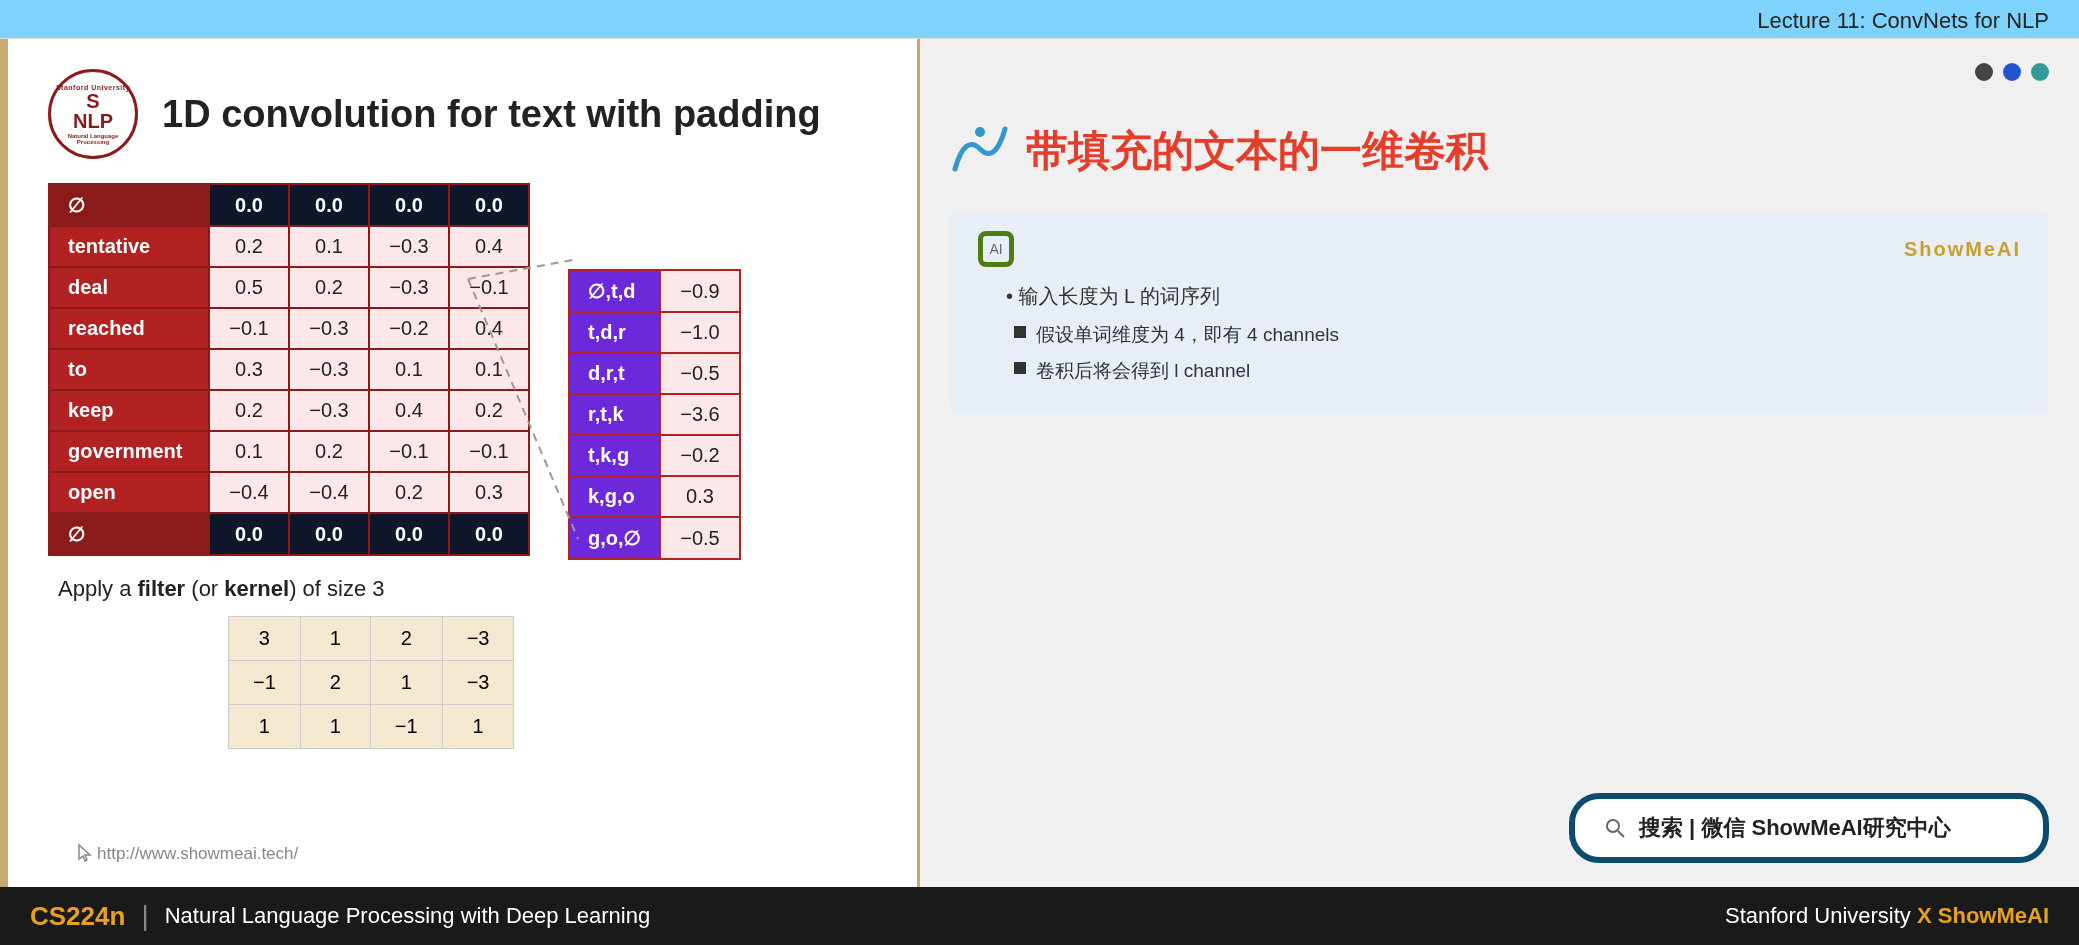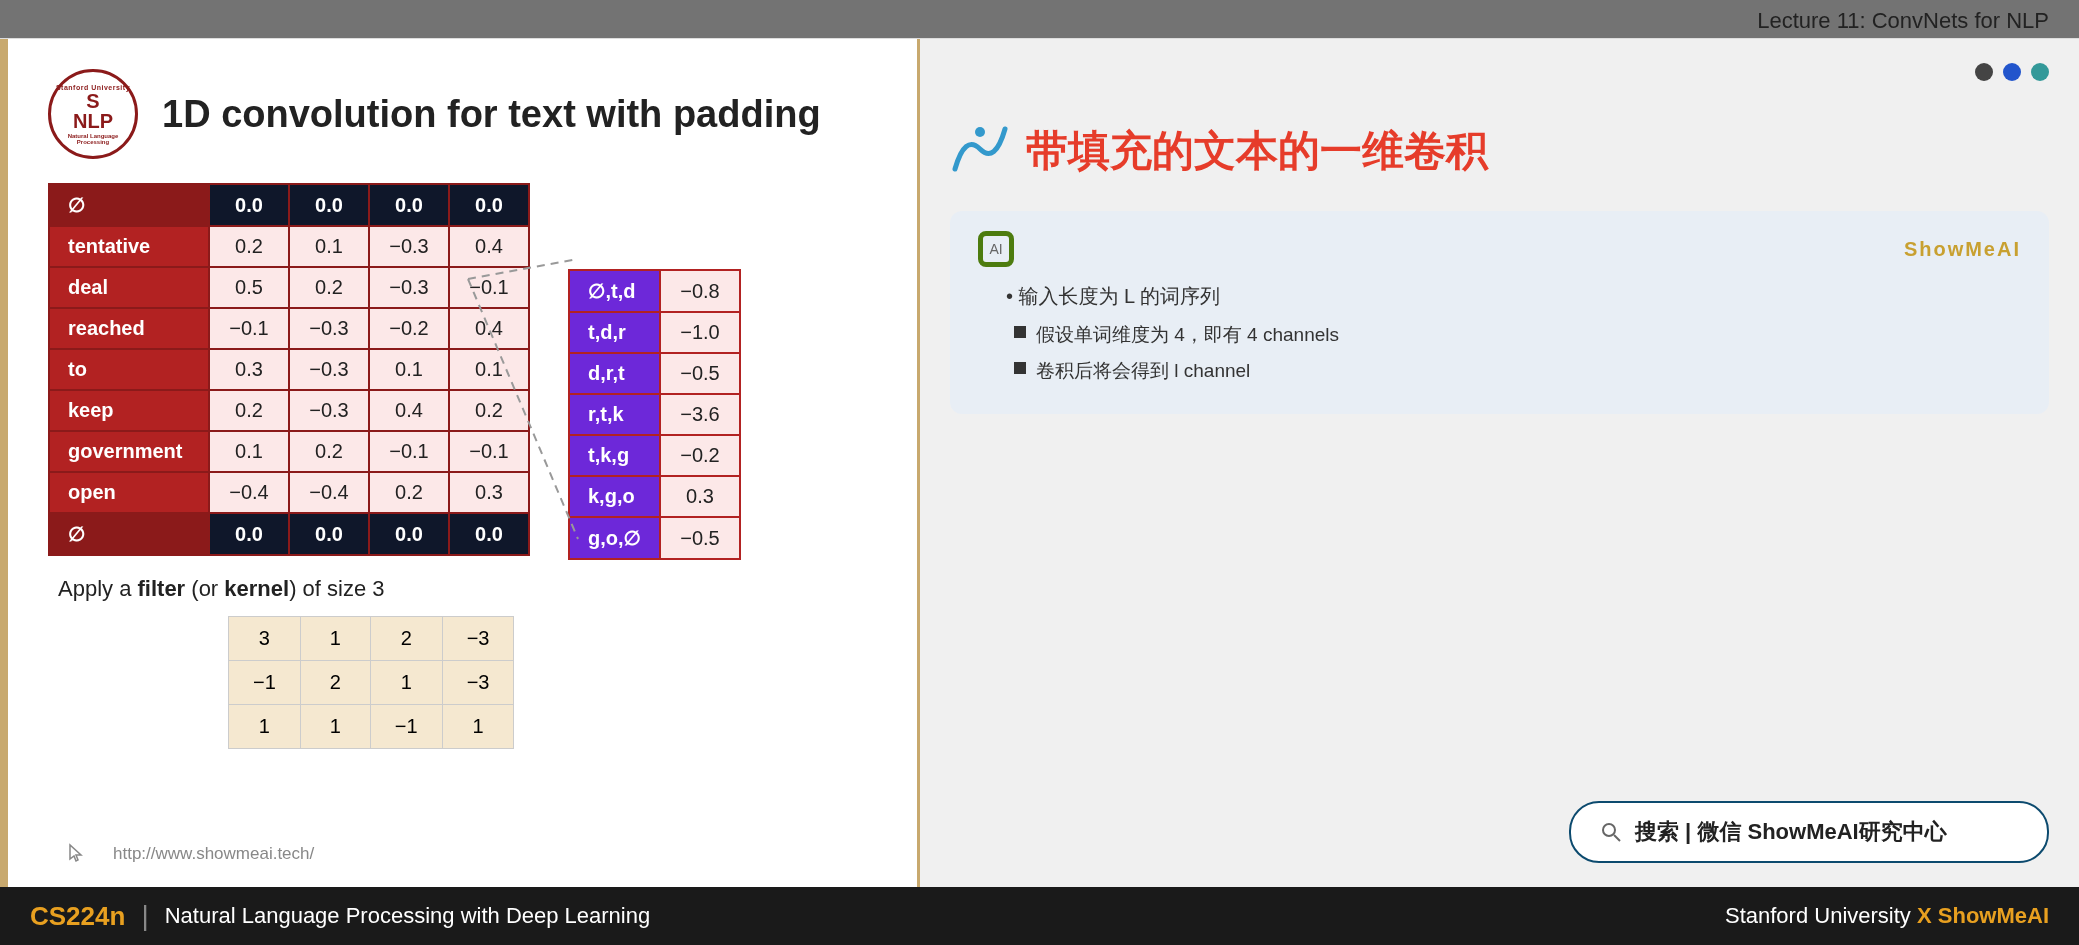--- a/index.html
+++ b/index.html
@@ -8,21 +8,21 @@
       height: 945px;
       font-family: Arial, sans-serif;
       background: #f0f0f0;
       overflow: hidden;
       display: flex;
       flex-direction: column;
     }
 
     
     .top-header {
-      background: #737373;
+      background: #7dd3fc;
       text-align: right;
       padding: 8px 30px 4px 24px;
       font-size: 22px;
       color: #222;
       font-weight: 400;
       border-bottom: 1px solid #ddd;
       flex-shrink: 0;
     }
 
     
@@ -168,26 +168,26 @@
     }
 
     .output-table td.out-val {
       background: #fce8e8;
       color: #222;
     }
 
     .url-text {
       position: absolute;
       bottom: 22px;
-      left: 58px;
+      left: 67px;
       font-size: 17px;
       color: #888;
       display: flex;
       align-items: center;
-      gap: 25px;
+      gap: 0;
     }
 
     
     .annotation-panel {
       flex: 1;
       background: #f0f0f0;
       padding: 24px 30px;
       display: flex;
       flex-direction: column;
       gap: 22px;
@@ -286,21 +286,21 @@
       width: 12px;
       height: 12px;
       background: #333;
       flex-shrink: 0;
       margin-top: 4px;
     }
 
     
     .search-bar {
       background: #fff;
-      border: 2px solid #0c4a6e;
+      border: 6px solid #0c4a6e;
       border-radius: 30px;
       padding: 14px 28px;
       display: flex;
       align-items: center;
       gap: 12px;
       font-size: 22px;
       color: #444;
       width: 480px;
       align-self: flex-end;
       margin-top: auto;
@@ -457,21 +457,21 @@
             <td class="val-cell bold">0.0</td>
           </tr>
         </tbody>
     </table>
 
     <div class="output-area">
       <table class="output-table">
         <tbody id="output-table-body">
             <tr>
               <td class="out-label">∅,t,d</td>
-              <td class="out-val">−0.8</td>
+              <td class="out-val">−0.9</td>
             </tr>
             <tr>
               <td class="out-label">t,d,r</td>
               <td class="out-val">−1.0</td>
             </tr>
             <tr>
               <td class="out-label">d,r,t</td>
               <td class="out-val">−0.5</td>
             </tr>
             <tr>

